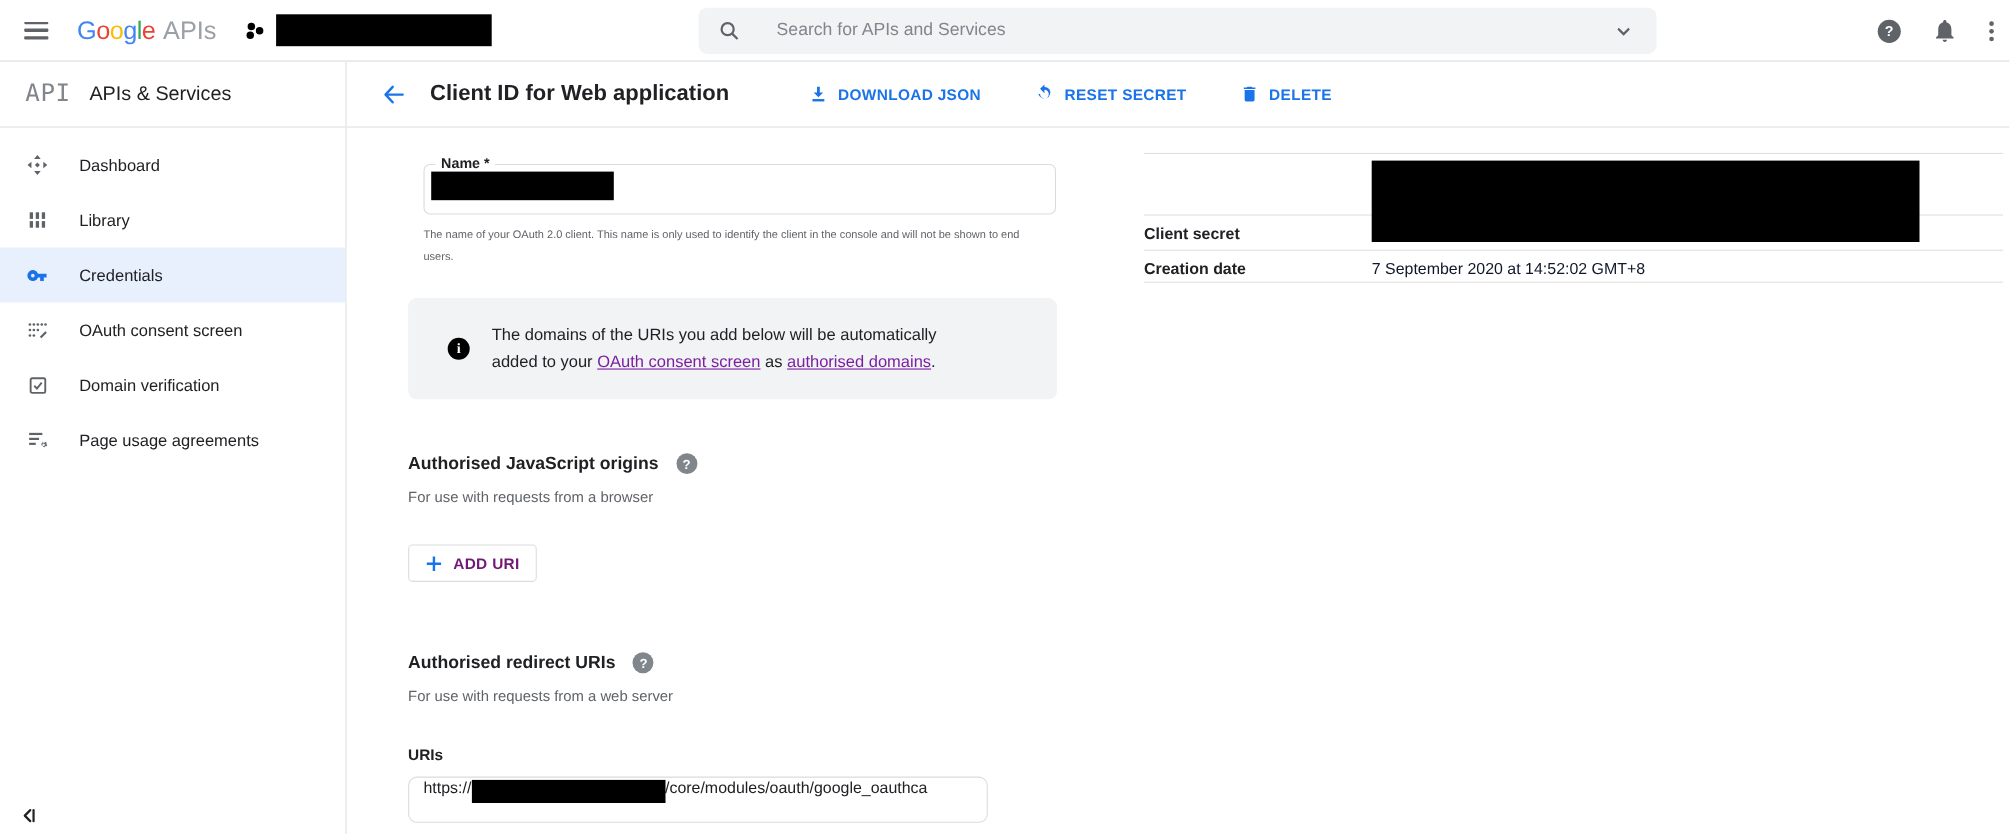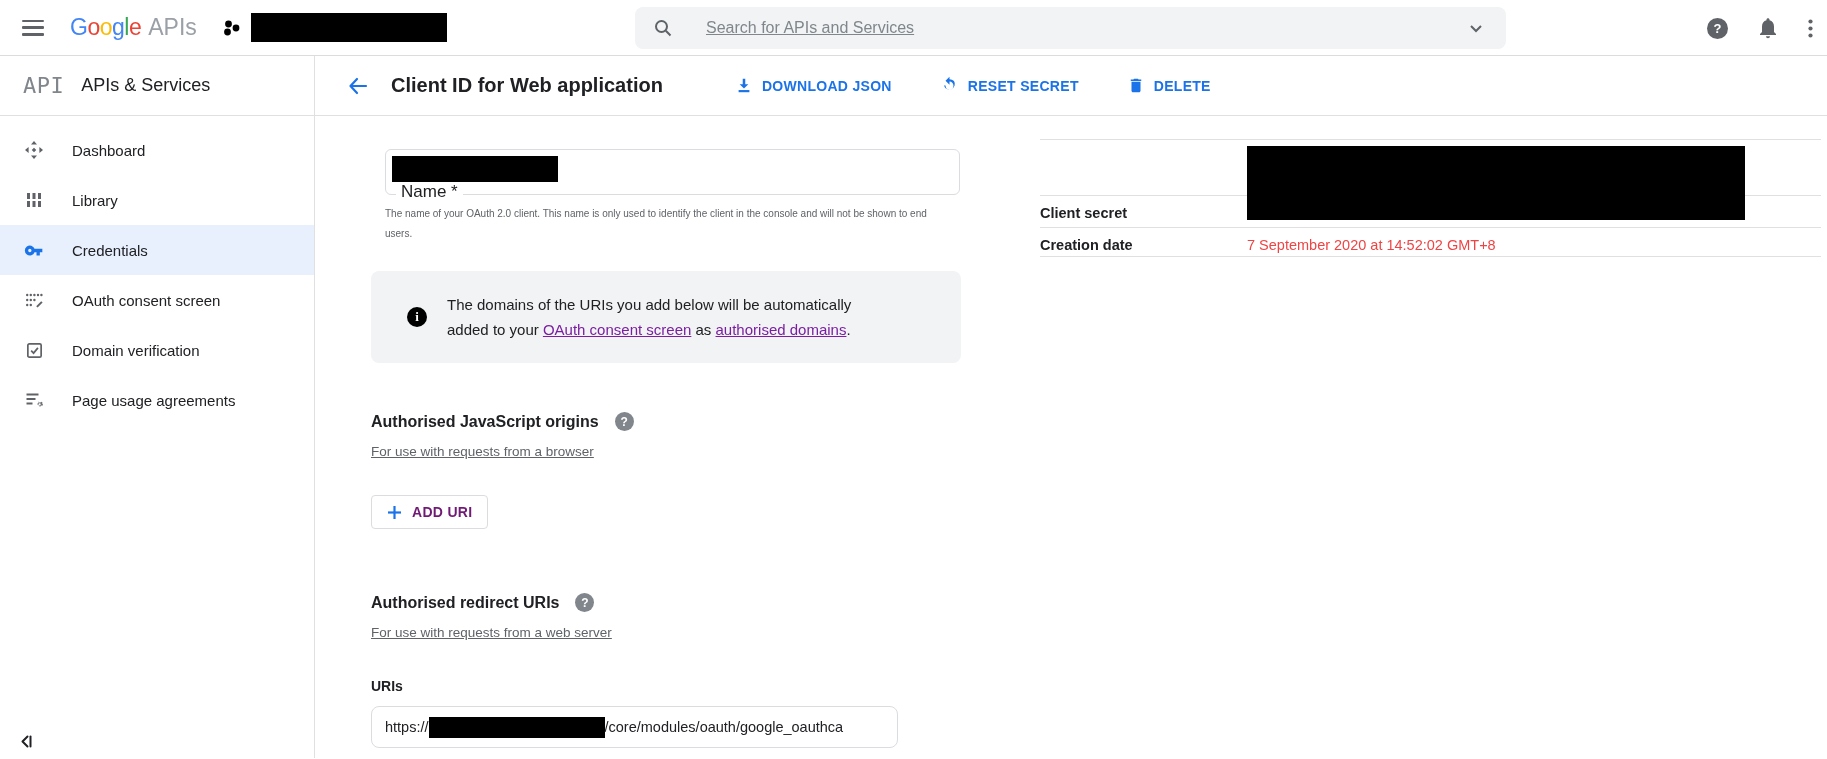--- a/index.html
+++ b/index.html
@@ -11,21 +11,21 @@
   .topbar { position:relative; height:56px; border-bottom:1px solid #dadce0; display:flex; align-items:center; background:#fff; }
   .hamburger { margin-left:22px; width:22px; height:16px; display:flex; flex-direction:column; justify-content:space-between; background:none; border:none; cursor:pointer; }
   .hamburger span { display:block; height:2.5px; background:#5f6368; border-radius:1px; }
   .gapis-logo { margin-left:26px; font-size:23px; letter-spacing:-0.5px; display:flex; align-items:baseline; }
   .gapis-logo .g-word { font-weight:500; }
   .gapis-logo .g-suffix { color:#9aa0a6; margin-left:7px; font-weight:400; letter-spacing:0; }
   .project-sel { display:flex; align-items:center; margin-left:26px; cursor:pointer; }
   .project-redaction { width:196px; height:29px; background:#000; margin-left:9px; }
   .searchbar { position:absolute; left:635px; top:7px; width:871px; height:42px; background:#f1f3f4; border-radius:8px; display:flex; align-items:center; padding:0 18px; cursor:text; }
   .searchbar .mag { flex:0 0 auto; }
-  .search-ph { margin-left:33px; font-size:16px; color:#80868b; flex:1;text-decoration:underline; }
+  .search-ph { margin-left:33px; font-size:16px; color:#80868b; flex:1; }
   .topbar-right { position:absolute; right:0; top:0; height:56px; display:flex; align-items:center; gap:30px; padding-right:14px; }
   .circle-help { width:21px; height:21px; border-radius:50%; background:#5f6368; color:#fff; font-size:13px; font-weight:bold; display:flex; align-items:center; justify-content:center; cursor:pointer; }
   .iconbtn { background:none; border:none; cursor:pointer; display:flex; align-items:center; }
 
   
   .subheader { height:60px; display:flex; border-bottom:1px solid #e0e0e0; background:#fff; }
   .subheader-left { width:315px; border-right:1px solid #e0e0e0; display:flex; align-items:center; padding-left:23px; }
   .api-glyph { font-family:"DejaVu Sans Mono","Liberation Mono",monospace; font-weight:normal; font-size:22px; color:#80868b; letter-spacing:0.5px; }
   .prod-name { margin-left:17px; font-size:18px; color:#202124; }
   .subheader-main { flex:1; display:flex; align-items:center; }
@@ -41,46 +41,46 @@
   .nav-item.selected { background:#e8f0fe; }
   .nav-icon { width:20px; height:20px; display:flex; align-items:center; justify-content:center; }
   .nav-label { margin-left:28px; font-size:15px; color:#202124; }
   .collapse-btn { position:absolute; left:18px; bottom:8px; background:none; border:none; cursor:pointer; display:flex; }
   .content { position:relative; flex:1; }
 
   
   .form-col { position:absolute; left:56px; top:0; width:610px; }
   .name-wrap { margin-left:14px; }
   .text-field { position:relative; margin-top:33px; width:575px; height:46px; border:1px solid #dadce0; border-radius:6px; background:#fff; }
-  .text-field .fld-label { position:absolute; top:-9px; left:10px; background:#fff; padding:0 5px; font-size:17px; font-weight:normal; color:#202124;margin-top:41px; }
+  .text-field .fld-label { position:absolute; top:-9px; left:10px; background:#fff; padding:0 5px; font-size:13px; font-weight:bold; color:#202124; }
   .name-redaction { position:absolute; left:6px; top:6px; width:166px; height:26px; background:#000; }
   .helper { margin-top:9px; width:548px; font-size:10px; line-height:19.5px; color:#5f6368; }
 
   .infobox { margin-top:28px; width:590px; background:#f1f3f4; border-radius:8px; display:flex; align-items:center; padding:21px 0; }
   .info-icon { flex:0 0 auto; margin-left:36px; width:20px; height:20px; border-radius:50%; background:#000; color:#fff; font-size:13px; font-weight:bold; font-family:"Liberation Serif","DejaVu Serif",serif; display:flex; align-items:center; justify-content:center; }
   .info-text { margin-left:20px; width:448px; font-size:15px; line-height:25px; color:#202124; }
   .purple-link { color:#7b1fa2; text-decoration:underline; cursor:pointer; }
 
   .section-title { margin-top:49px; display:flex; align-items:center; gap:16px; font-size:16px; font-weight:bold; color:#202124; }
   .q-help { width:19px; height:19px; border-radius:50%; background:#80868b; color:#fff; font-size:12px; font-weight:bold; display:flex; align-items:center; justify-content:center; cursor:pointer; }
-  .section-sub { margin-top:13px; font-size:13.5px; color:#5f6368;text-decoration:underline; }
+  .section-sub { margin-top:13px; font-size:13.5px; color:#5f6368; }
   .add-uri-btn { margin-top:36px; display:inline-flex; align-items:center; gap:10px; height:34px; padding:0 15px; background:#fff; border:1px solid #dadce0; border-radius:4px; color:#701a75; font-size:14px; font-weight:bold; letter-spacing:0.3px; cursor:pointer; font-family:inherit; }
   .sect2 { margin-top:64px; }
   .uris-label { margin-top:38px; font-size:14px; font-weight:bold; color:#202124; }
-  .uri-field { margin-top:12px; width:527px; height:42px; border:1px solid #dadce0; border-radius:8px; display:flex; align-items:center; padding:2px 13px; font-size:14.5px; color:#202124; white-space:nowrap; overflow:hidden; cursor:text; }
+  .uri-field { margin-top:12px; width:527px; height:42px; border:1px solid #dadce0; border-radius:8px; display:flex; align-items:flex-start; padding:2px 13px; font-size:14.5px; color:#202124; white-space:nowrap; overflow:hidden; cursor:text; }
   .uri-redaction { display:inline-block; width:176px; height:21px; background:#000; flex:0 0 auto; }
 
   
   .details { position:absolute; left:725px; top:23px; width:781px; }
   .detail-row { display:flex; border-top:1px solid #e0e0e0; }
   .detail-row.r1 { height:56px; }
   .detail-row.r2 { height:32px; }
   .detail-row.r3 { height:30px; border-bottom:1px solid #e0e0e0; }
   .detail-label { width:207px; padding-top:9px; font-size:14.5px; font-weight:bold; color:#202124; }
-  .detail-value { flex:1; padding-top:9px; font-size:14.5px; color:#ef4444; }
+  .detail-value { flex:1; padding-top:9px; font-size:14.5px; color:#0f172a; }
   .details-redaction { position:absolute; left:207px; top:7px; width:498px; height:74px; background:#000; z-index:2; }
 
   svg { display:block; }
 </style>
 </head>
 <body>
 
 <div class="app">
 
   <header class="topbar">

